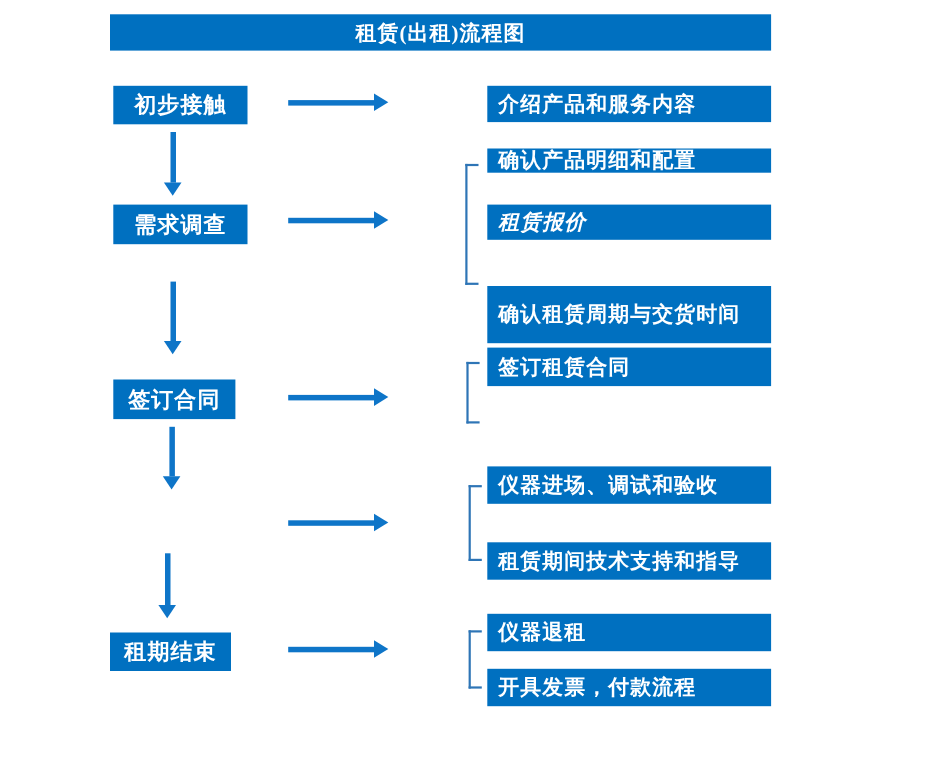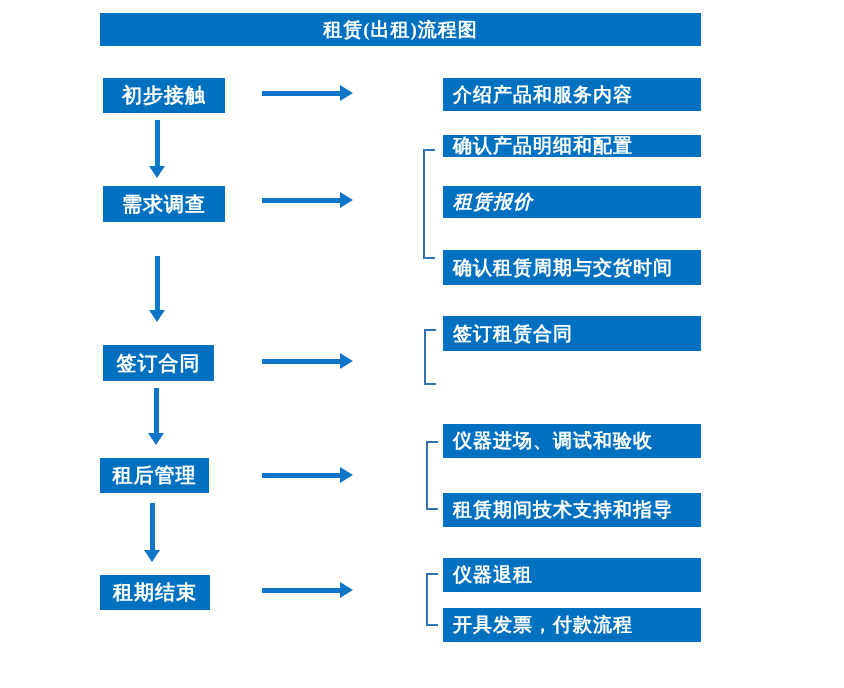--- a/index.html
+++ b/index.html
@@ -40,21 +40,21 @@
   #s1{left:103px;top:78px;width:122px;height:35px;}
   #s2{left:103px;top:186px;width:122px;height:36px;font-family:Liberation Serif, serif;}
   #s3{left:103px;top:345px;width:111px;height:36px;}
   #s4{left:100px;top:458px;width:109px;height:35px;}
   #s5{left:100px;top:575px;width:110px;height:35px;}
 
   
   #d1-1{top:78px;height:33px;}
   #d2-1{top:135px;height:22px;}
   #d2-2{top:186px;height:32px;font-style:italic;}
-  #d2-3{top:250px;height:35px;font-family:Liberation Mono, monospace;}
+  #d2-3{top:260px;height:52px;font-family:Liberation Mono, monospace;}
   #d3-1{top:316px;height:35px;}
   #d3-2{top:365px;height:34px;}
   #d4-1{top:424px;height:34px;}
   #d4-2{top:493px;height:34px;}
   #d5-1{top:558px;height:34px;}
   #d5-2{top:608px;height:34px;}
 
   
   .h-arrow{position:absolute;left:262px;display:flex;align-items:center;height:16px;}
   .h-shaft{width:78px;height:5px;background:var(--arrow-blue);}
@@ -89,21 +89,20 @@
 </head>
 <body>
 
 <div class="canvas">
 
   <div class="title-bar">租赁(出租)流程图</div>
 
   <div class="box left" id="s1">初步接触</div>
   <div class="box left" id="s2">需求调查</div>
   <div class="box left" id="s3">签订合同</div>
-  <div class="box left" id="s4">租后管理</div>
   <div class="box left" id="s5">租期结束</div>
 
   <div class="v-arrow" id="a1">
       <div class="v-shaft"></div>
       <div class="v-head"></div>
     </div>
   <div class="v-arrow" id="a2">
       <div class="v-shaft"></div>
       <div class="v-head"></div>
     </div>

